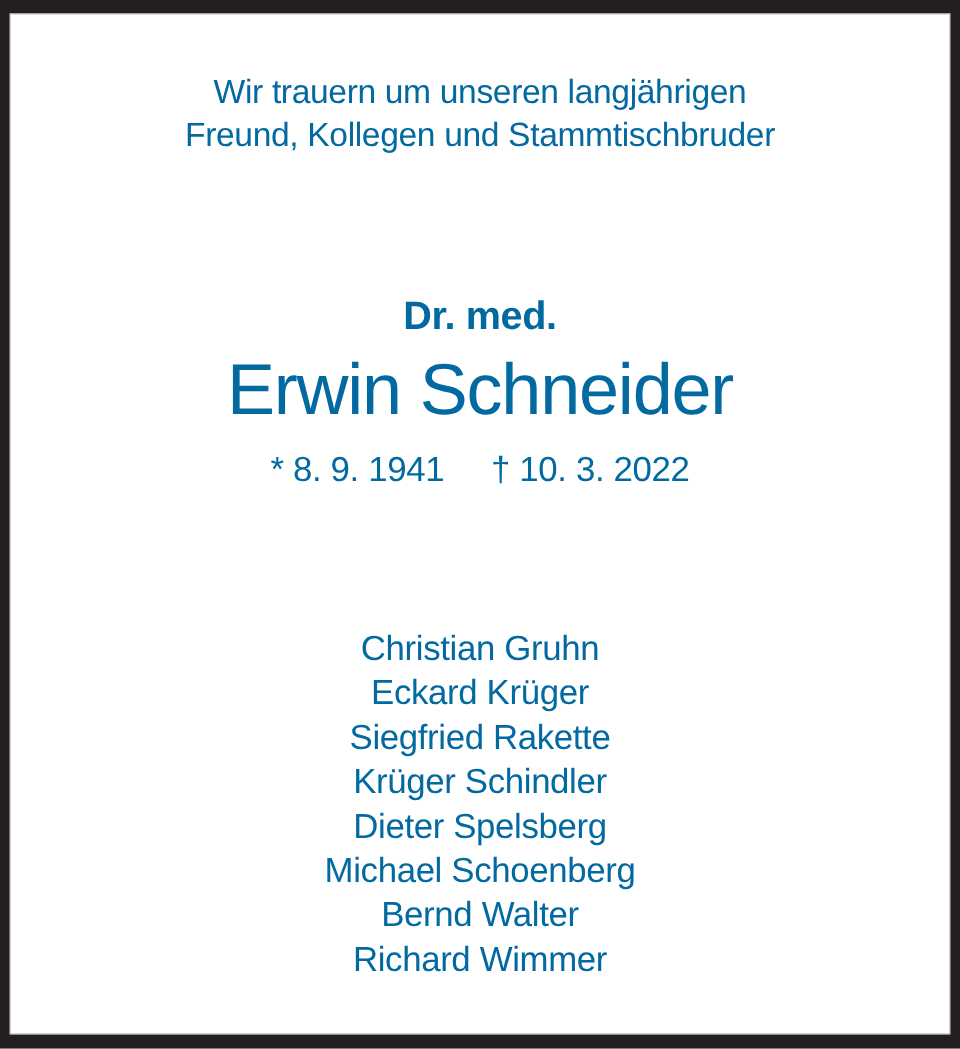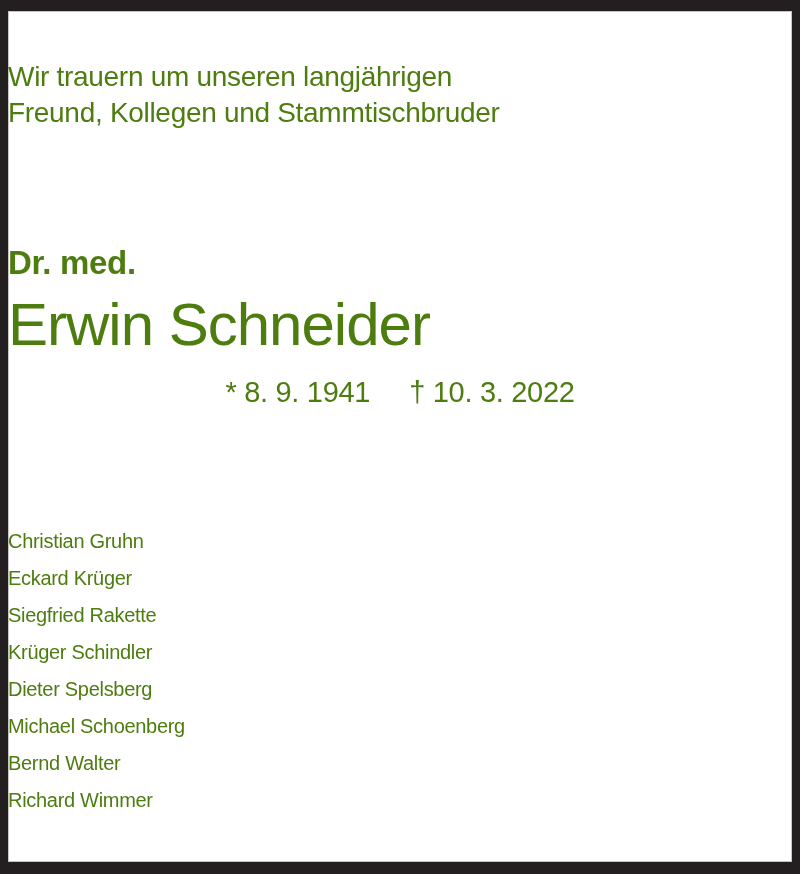--- a/index.html
+++ b/index.html
@@ -9,21 +9,22 @@
   }
   .page {
     box-sizing: border-box;
     width: 800px;
     height: 874px;
     background: #ffffff;
     border-style: solid;
     border-color: #231f20;
     border-width: 11px 8px 12px 8px;
     box-shadow: inset 0 0 0 1px #c6c3c1;
-    color: #4d7c0f;
+    text-align: center;
+    color: #0369a1;
     font-family: "Liberation Sans", "DejaVu Sans", sans-serif;
     overflow: hidden;
   }
   .intro {
     margin: 48px 0 0 0;
     font-size: 28px;
     line-height: 36px;
     font-weight: 400;
     letter-spacing: -0.3px;
   }
@@ -45,21 +46,21 @@
     margin: 14px 0 0 0;
     font-size: 29px;
     line-height: 34px;
     display: flex;
     justify-content: center;
     gap: 39px;
     letter-spacing: -0.3px;
   }
   .mourners {
     margin: 114px 0 0 0;
-    font-size: 20px;
+    font-size: 29px;
     line-height: 37px;
     letter-spacing: -0.3px;
   }
 </style>
 </head>
 <body>
 
 <div class="page">
 
   <div class="intro">

